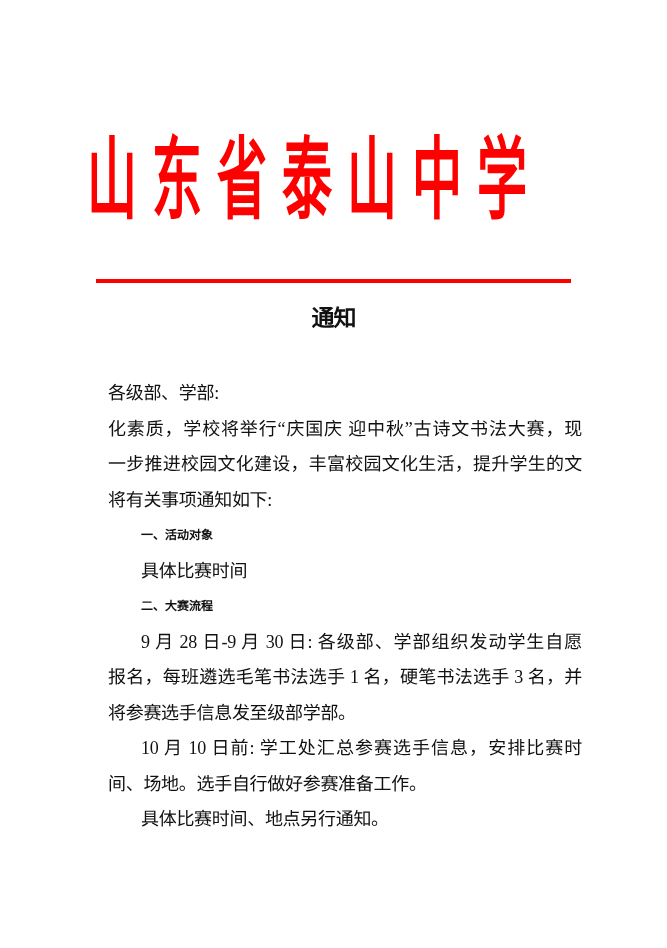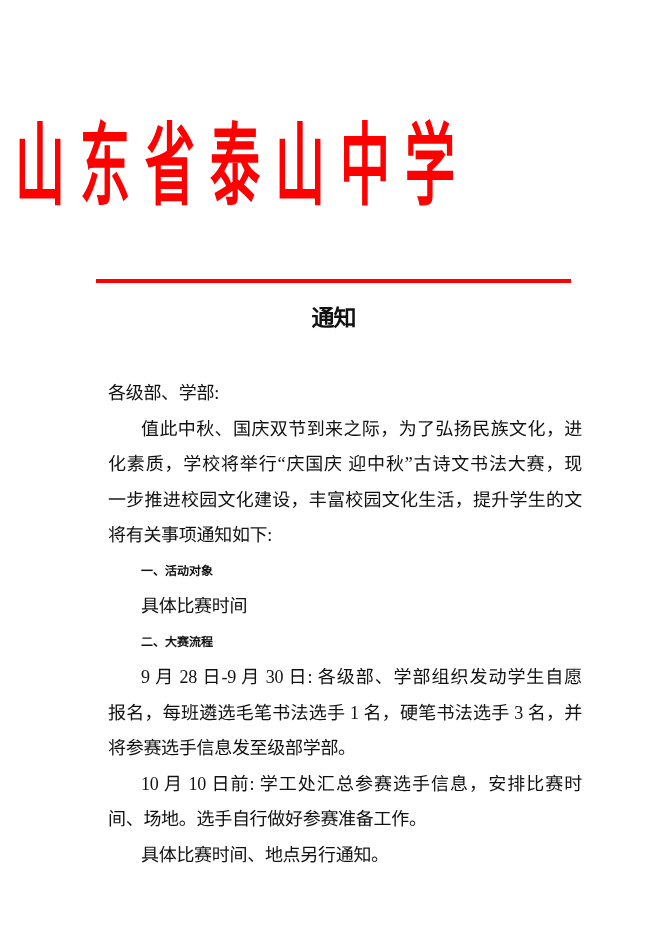--- a/index.html
+++ b/index.html
@@ -12,22 +12,22 @@
     position:relative;
     width:667px;height:948px;
     margin:0 auto;
     background:var(--background,#fff);
     overflow:hidden;
     font-family:"Liberation Serif","DejaVu Serif",serif;
     color:var(--text,#111);
   }
   
   .letterhead{
-    position:absolute;top:121px;left:0;width:542px;height:92px;
-    text-align:left;line-height:50px;
+    position:absolute;top:135px;left:0;width:542px;height:92px;
+    text-align:right;line-height:50px;
   }
   .letterhead-text{
     display:inline-block;
     font-size:50px;font-weight:bold;line-height:50px;
     letter-spacing:15px;padding-left:15px;
     color:var(--accent-red,#fe0000);
     transform:scaleY(1.8);
     transform-origin:top center;
     white-space:nowrap;
   }
@@ -65,21 +65,20 @@
   </div>
 
   <div class="red-rule"></div>
 
   <div class="doc-title">
     <div>通知</div>
   </div>
 
   <div class="body-content">
       <div class="line salutation">各级部、学部:</div>
-      <div class="line para fill indent">值此中秋、国庆双节到来之际，为了弘扬民族文化，进</div>
       <div class="line para fill">化素质，学校将举行“庆国庆 迎中秋”古诗文书法大赛，现</div>
       <div class="line para fill">一步推进校园文化建设，丰富校园文化生活，提升学生的文</div>
       <div class="line para">将有关事项通知如下:</div>
       <div class="line heading indent">一、活动对象</div>
       <div class="line para indent">具体比赛时间</div>
       <div class="line heading indent">二、大赛流程</div>
       <div class="line para fill indent">9 月 28 日-9 月 30 日: 各级部、学部组织发动学生自愿</div>
       <div class="line para fill">报名，每班遴选毛笔书法选手 1 名，硬笔书法选手 3 名，并</div>
       <div class="line para">将参赛选手信息发至级部学部。</div>
       <div class="line para fill indent">10 月 10 日前: 学工处汇总参赛选手信息，安排比赛时</div>

